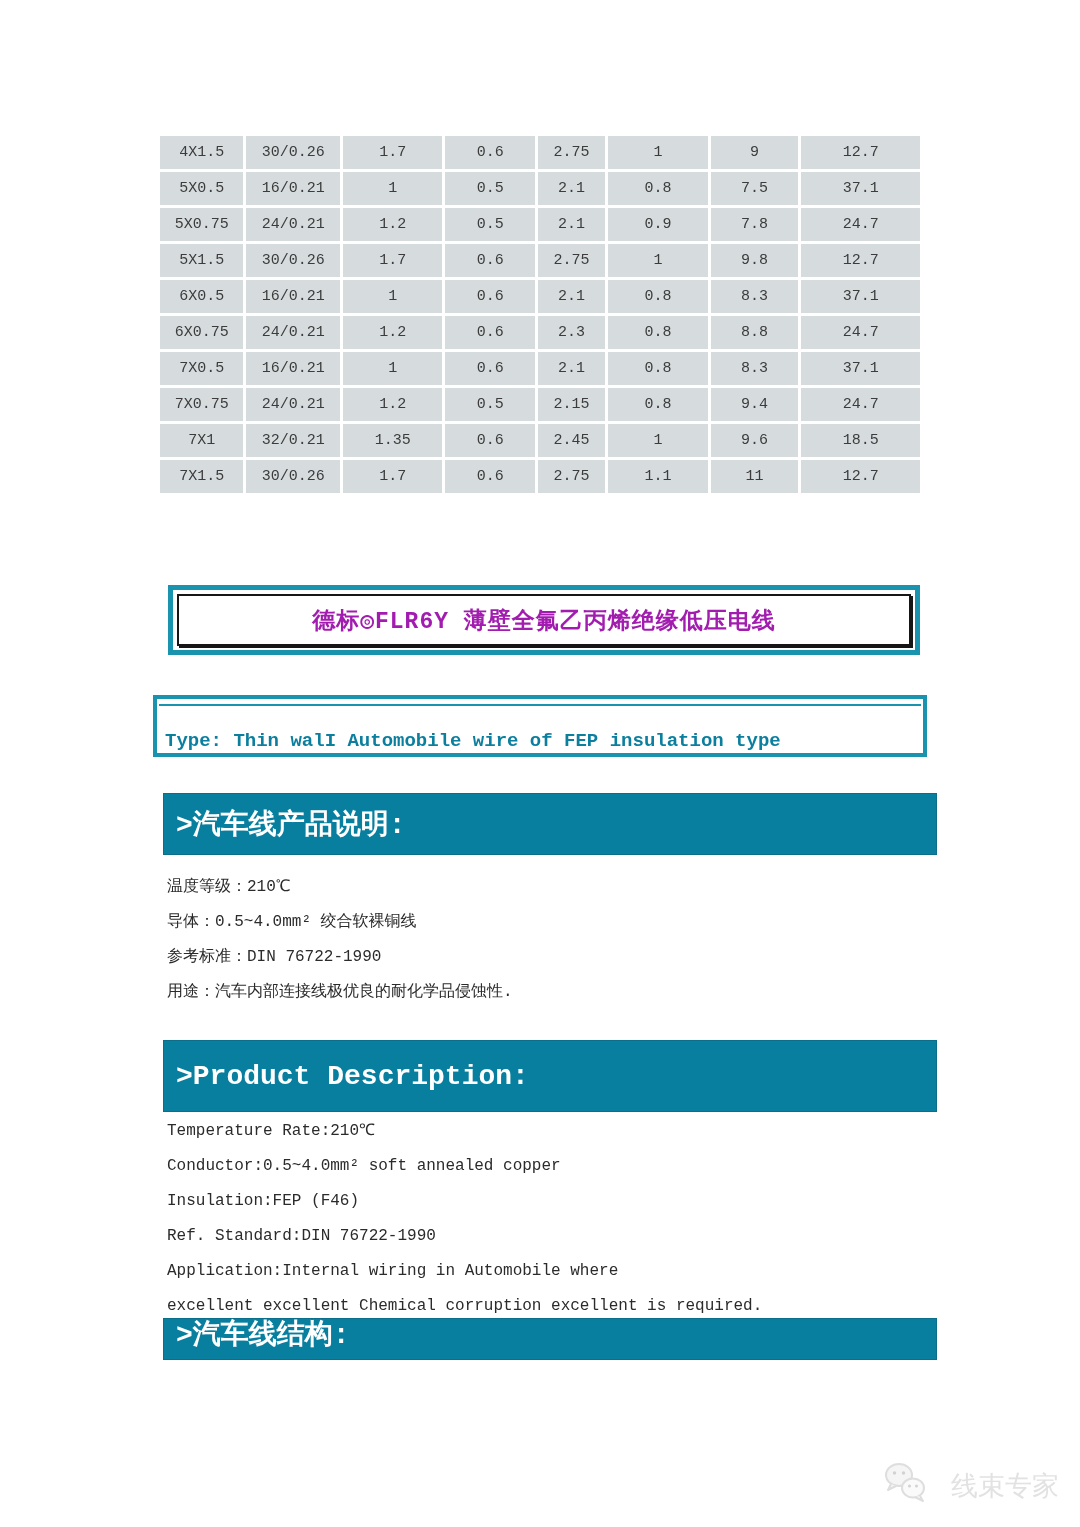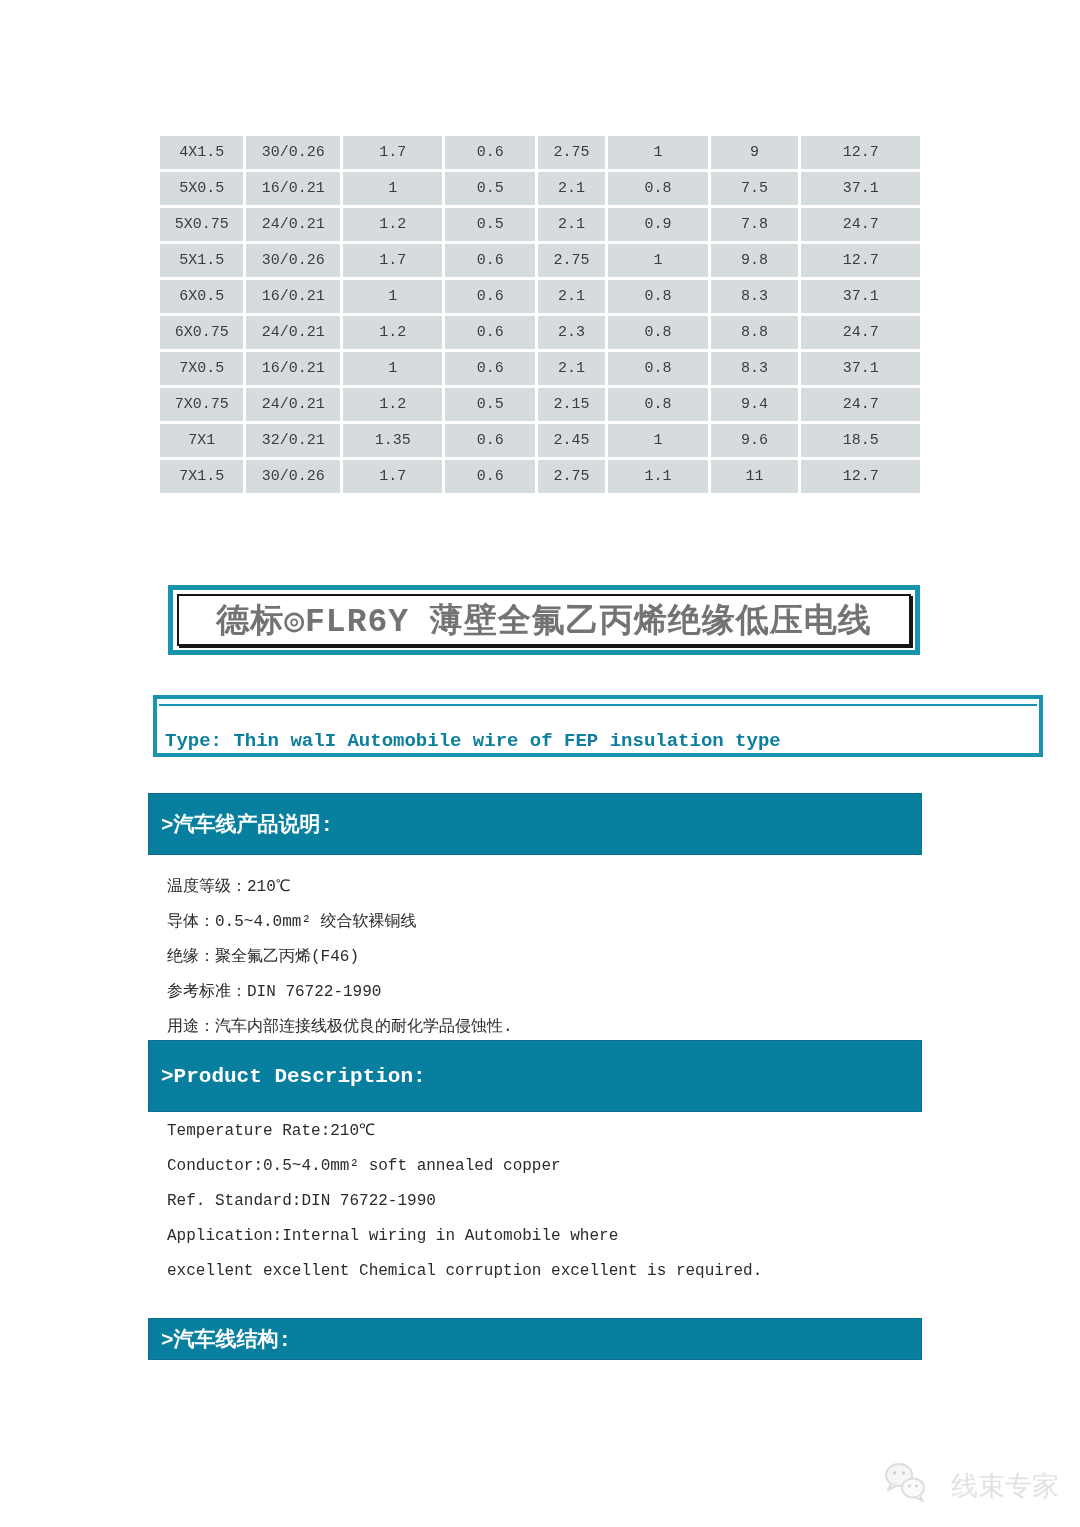--- a/index.html
+++ b/index.html
@@ -51,32 +51,32 @@
   }
   .title-inner {
     height: 100%;
     border: 2px solid #161616;
     box-shadow: 2px 2px 0 #161616;
     display: flex;
     align-items: center;
     justify-content: center;
   }
   .title-text {
-    font-size: 33px;
+    font-size: 23px;
     font-weight: bold;
-    color: #737373;
+    color: #a21caf;
     letter-spacing: 1px;
     white-space: nowrap;
   }
 
   
   .type-banner {
     position: absolute;
     left: 153px; top: 695px;
-    width: 890px; height: 62px;
+    width: 774px; height: 62px;
     border: 4px solid var(--teal-border);
     background: #ffffff;
   }
   .type-inner { position: relative; height: 100%; }
   .type-inner::before {
     content: "";
     position: absolute;
     top: 5px; left: 2px; right: 2px;
     height: 2px;
     background: var(--teal-border);
@@ -86,26 +86,26 @@
     left: 8px; bottom: 1px;
     color: #0c7f9e;
     font-weight: bold;
     font-size: 19px;
     white-space: nowrap;
   }
 
   
   .section-header {
     position: absolute;
-    left: 148px;
+    left: 163px;
     width: 774px;
     background: var(--teal-fill);
     color: #ffffff;
     font-weight: bold;
-    font-size: 21px;
+    font-size: 28px;
     display: flex;
     align-items: center;
     padding-left: 12px;
     border: 1px solid #0b6e8a;
   }
   .hdr-cn-desc  { top: 793px;  height: 62px; }
   .hdr-en-desc  { top: 1040px; height: 72px; }
   .hdr-structure{ top: 1318px; height: 42px; align-items: flex-end; padding-bottom: 6px; }
 
   
@@ -270,31 +270,31 @@
       <span class="type-text">Type: Thin walI Automobile wire of FEP insulation type</span>
     </div>
   </div>
 
   <div class="section-header hdr-cn-desc">
     <span>&gt;汽车线产品说明:</span>
   </div>
   <div class="text-block cn-block">
       <p>温度等级：210℃</p>
       <p>导体：0.5~4.0mm² 绞合软裸铜线</p>
-      <p>绝缘：聚全氟乙丙烯(F46)</p>
       <p>参考标准：DIN 76722-1990</p>
       <p>用途：汽车内部连接线极优良的耐化学品侵蚀性.</p>
     </div>
 
   <div class="section-header hdr-en-desc">
     <span>&gt;Product Description:</span>
   </div>
   <div class="text-block en-block">
       <p>Temperature Rate:210℃</p>
       <p>Conductor:0.5~4.0mm² soft annealed copper</p>
+      <p>Insulation:FEP (F46)</p>
       <p>Ref. Standard:DIN 76722-1990</p>
       <p>Application:Internal wiring in Automobile where</p>
       <p>excellent excellent Chemical corruption excellent is required.</p>
     </div>
 
   <div class="section-header hdr-structure">
     <span>&gt;汽车线结构:</span>
   </div>
 
   <div class="watermark">

